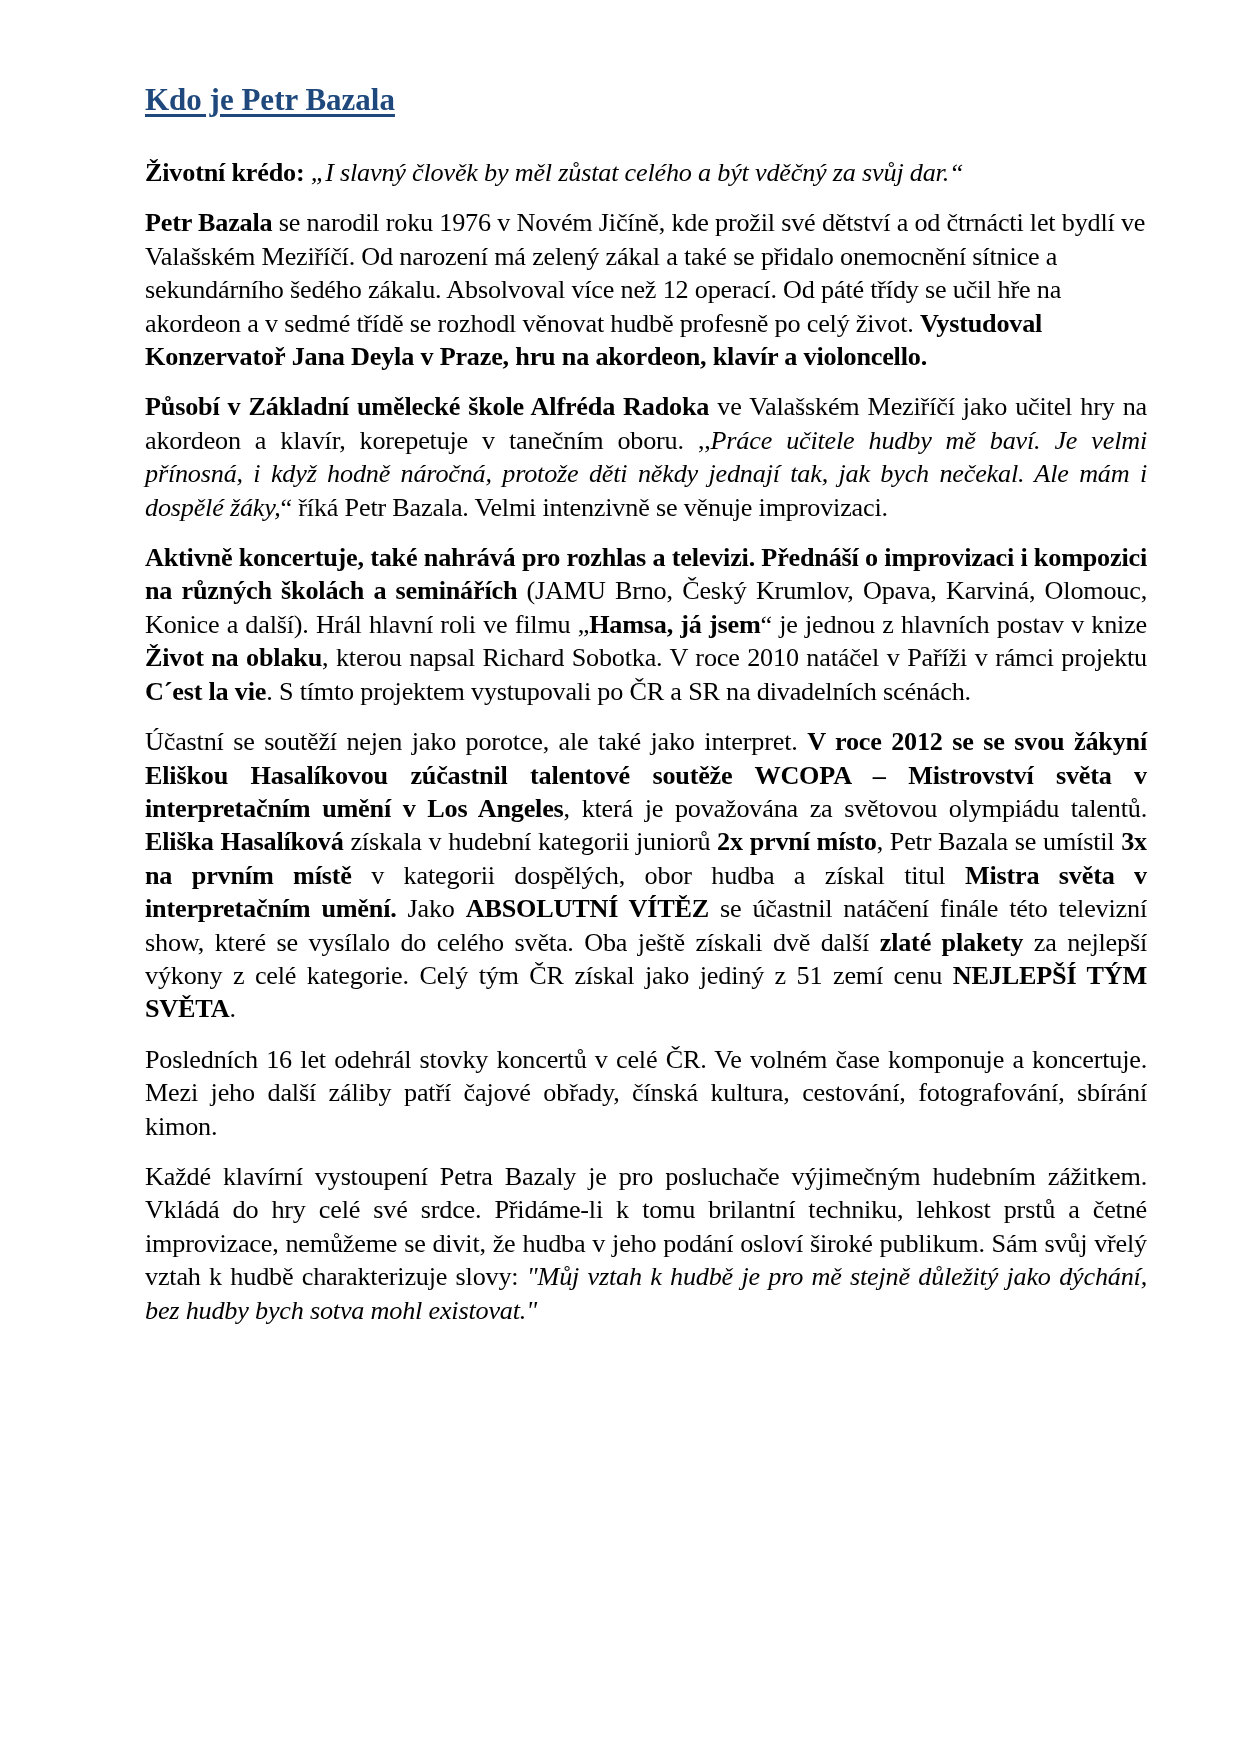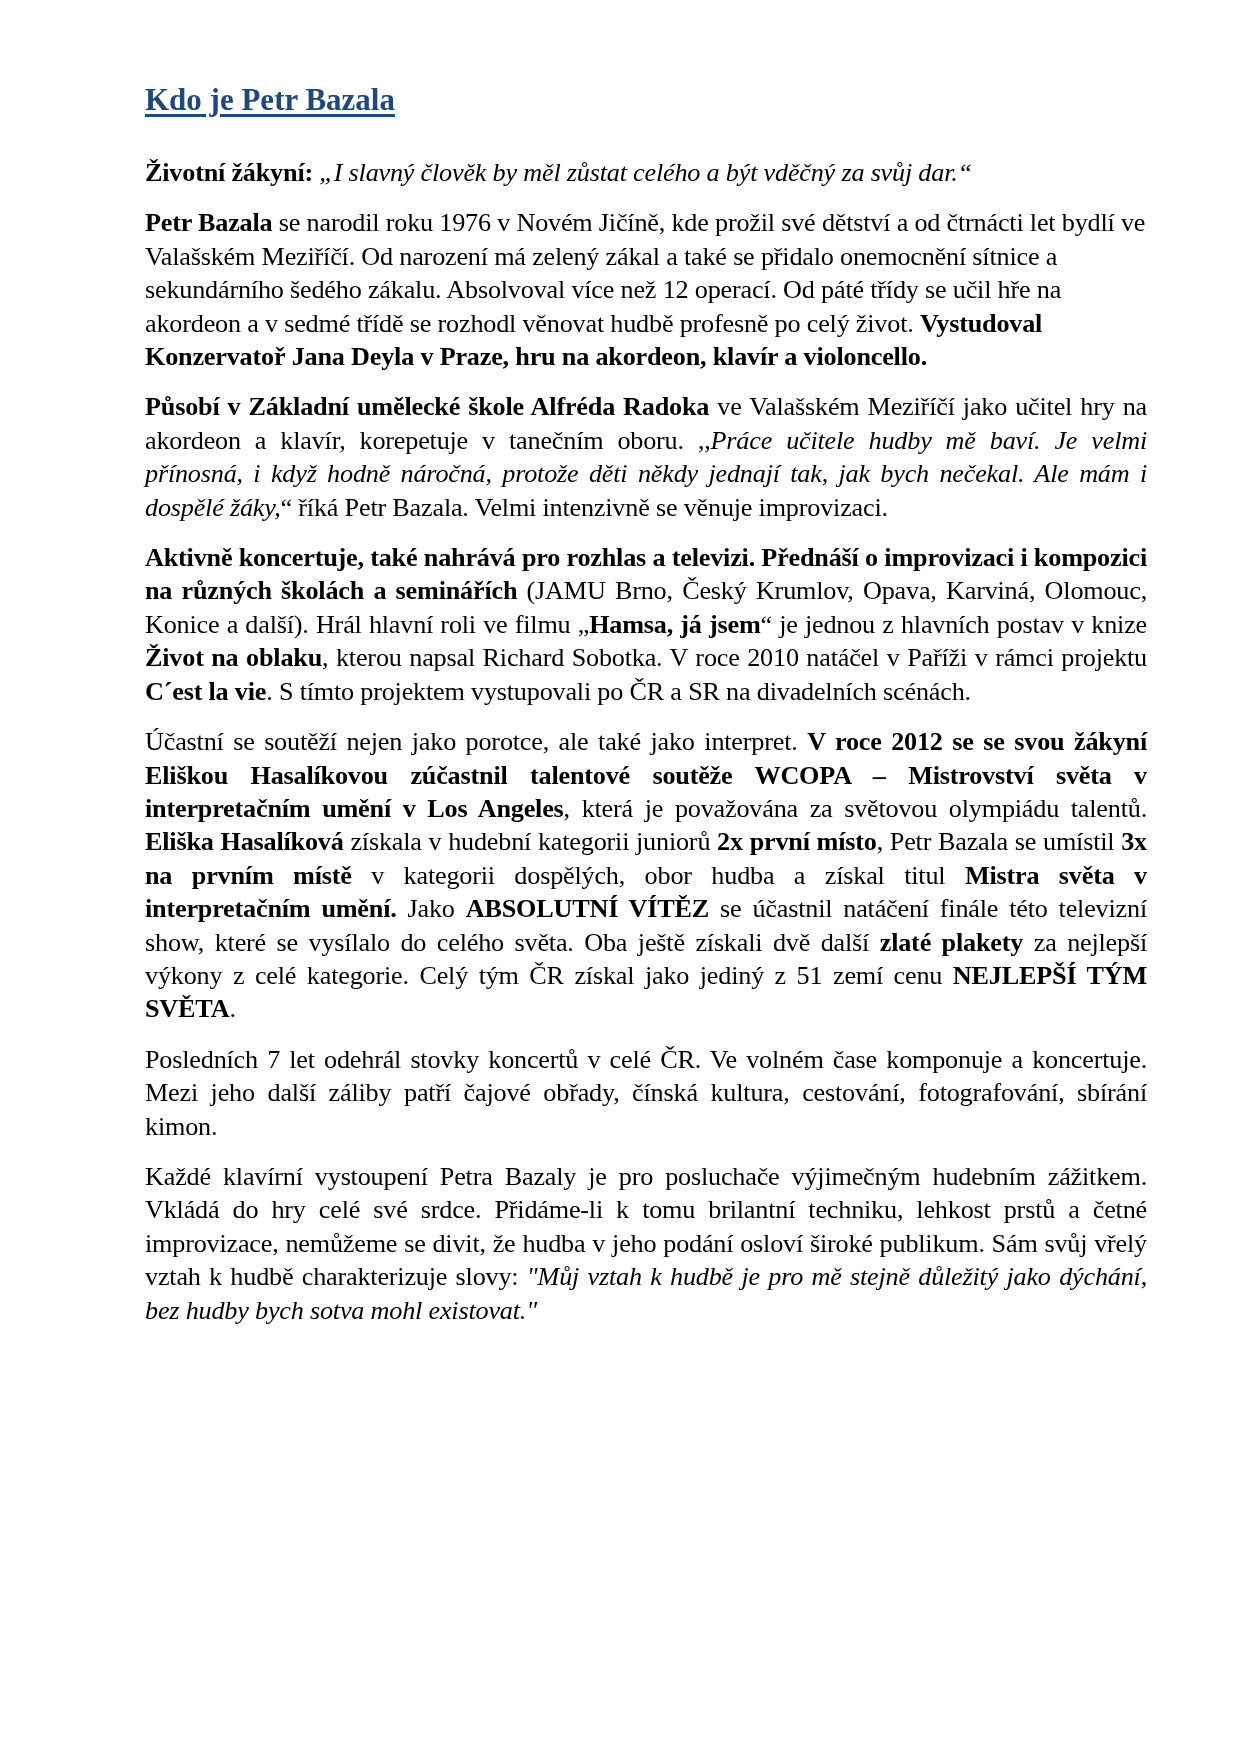--- a/index.html
+++ b/index.html
@@ -20,21 +20,21 @@
   .para.justify { text-align: justify; }
   .b { font-weight: bold; }
   .i { font-style: italic; }
 </style>
 </head>
 <body>
 
 <div class="page">
   <h1 class="title">Kdo je Petr Bazala</h1>
   <div id="paragraphs">
-      <p class="para"><span class="b">Životní žákyní: </span><span class="i">„I slavný člověk by měl zůstat celého a být vděčný za svůj dar.“</span></p>
+      <p class="para"><span class="b">Životní krédo: </span><span class="i">„I slavný člověk by měl zůstat celého a být vděčný za svůj dar.“</span></p>
       <p class="para"><span class="b">Petr Bazala</span><span> se narodil roku 1976 v Novém Jičíně, kde prožil své dětství a od čtrnácti let bydlí ve Valašském Meziříčí. Od narození má zelený zákal a také se přidalo onemocnění sítnice a sekundárního šedého zákalu. Absolvoval více než 12 operací. Od páté třídy se učil hře na akordeon a v sedmé třídě se rozhodl věnovat hudbě profesně po celý život. </span><span class="b">Vystudoval Konzervatoř Jana Deyla v Praze, hru na akordeon, klavír a violoncello.</span></p>
       <p class="para justify"><span class="b">Působí v Základní umělecké škole Alfréda Radoka</span><span> ve Valašském Meziříčí jako učitel hry na akordeon a klavír, korepetuje v tanečním oboru. ,,</span><span class="i">Práce učitele hudby mě baví. Je velmi přínosná, i když hodně náročná, protože děti někdy jednají tak, jak bych nečekal. Ale mám i dospělé žáky,</span><span>“ říká Petr Bazala. Velmi intenzivně se věnuje improvizaci.</span></p>
       <p class="para justify"><span class="b">Aktivně koncertuje, také nahrává pro rozhlas a televizi. Přednáší o improvizaci i kompozici na různých školách a seminářích</span><span> (JAMU Brno, Český Krumlov, Opava, Karviná, Olomouc, Konice a další). Hrál hlavní roli ve filmu „</span><span class="b">Hamsa, já jsem</span><span>“ je jednou z hlavních postav v knize </span><span class="b">Život na oblaku</span><span>, kterou napsal Richard Sobotka. V roce 2010 natáčel v Paříži v rámci projektu </span><span class="b">C´est la vie</span><span>. S tímto projektem vystupovali po ČR a SR na divadelních scénách.</span></p>
       <p class="para justify"><span>Účastní se soutěží nejen jako porotce, ale také jako interpret. </span><span class="b">V roce 2012 se se svou žákyní Eliškou Hasalíkovou zúčastnil talentové soutěže WCOPA – Mistrovství světa v interpretačním umění v Los Angeles</span><span>, která je považována za světovou olympiádu talentů. </span><span class="b">Eliška Hasalíková</span><span> získala v hudební kategorii juniorů </span><span class="b">2x první místo</span><span>, Petr Bazala se umístil </span><span class="b">3x na prvním místě</span><span> v kategorii dospělých, obor hudba a získal titul </span><span class="b">Mistra světa v interpretačním umění.</span><span> Jako </span><span class="b">ABSOLUTNÍ VÍTĚZ</span><span> se účastnil natáčení finále této televizní show, které se vysílalo do celého světa. Oba ještě získali dvě další </span><span class="b">zlaté plakety</span><span> za nejlepší výkony z celé kategorie. Celý tým ČR získal jako jediný z 51 zemí cenu </span><span class="b">NEJLEPŠÍ TÝM SVĚTA</span><span>.</span></p>
-      <p class="para justify"><span>Posledních 7 let odehrál stovky koncertů v celé ČR. Ve volném čase komponuje a koncertuje. Mezi jeho další záliby patří čajové obřady, čínská kultura, cestování, fotografování, sbírání kimon.</span></p>
+      <p class="para justify"><span>Posledních 16 let odehrál stovky koncertů v celé ČR. Ve volném čase komponuje a koncertuje. Mezi jeho další záliby patří čajové obřady, čínská kultura, cestování, fotografování, sbírání kimon.</span></p>
       <p class="para justify"><span>Každé klavírní vystoupení Petra Bazaly je pro posluchače výjimečným hudebním zážitkem. Vkládá do hry celé své srdce. Přidáme-li k tomu brilantní techniku, lehkost prstů a četné improvizace, nemůžeme se divit, že hudba v jeho podání osloví široké publikum. Sám svůj vřelý vztah k hudbě charakterizuje slovy: </span><span class="i">"Můj vztah k hudbě je pro mě stejně důležitý jako dýchání, bez hudby bych sotva mohl existovat."</span></p>
     </div>
 </div>
 
 </body></html>

